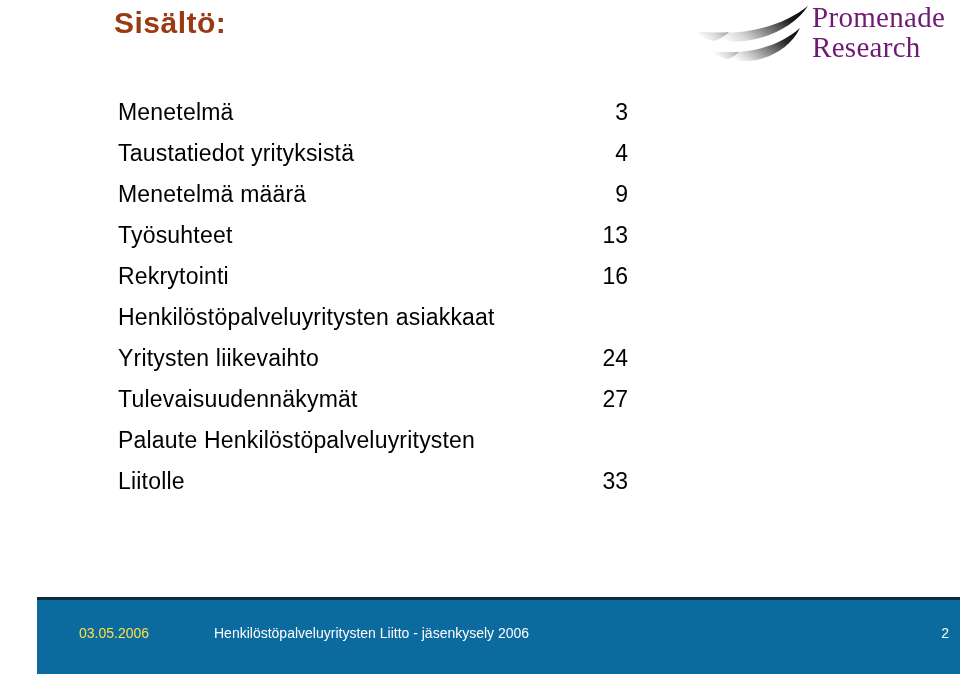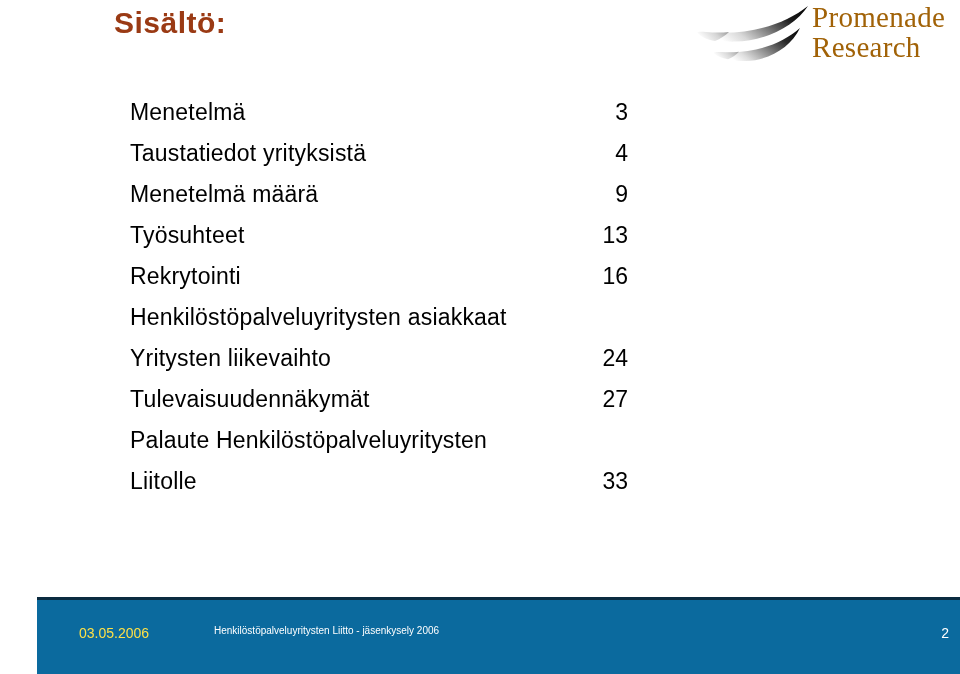--- a/index.html
+++ b/index.html
@@ -50,21 +50,21 @@
     left: 0;
     top: 0;
     width: 118px;
     height: 62px;
   }
   .logo-text {
     position: absolute;
     left: 120px;
     top: 1px;
     font-family: "Liberation Serif", serif;
-    color: #a16207;
+    color: #701a75;
     line-height: 1.02;
   }
   .logo-text .l1 {
     display: block;
     font-size: 29px;
     letter-spacing: 0.3px;
   }
   .logo-text .l2 {
     display: block;
     font-size: 29px;
@@ -79,21 +79,21 @@
     width: 520px;
   }
   .toc-row {
     position: relative;
     height: 41px;
     line-height: 41px;
     white-space: nowrap;
   }
   .toc-label {
     position: absolute;
-    left: 16px;
+    left: 4px;
     top: 0;
     font-size: 23px;
     color: #000000;
     letter-spacing: 0.2px;
   }
   .toc-page {
     position: absolute;
     left: 440px;
     top: 0;
     width: 74px;
@@ -118,21 +118,21 @@
     left: 42px;
     top: 25px;
     font-size: 14px;
     color: #fde047;
     white-space: nowrap;
   }
   .footer-title {
     position: absolute;
     left: 177px;
     top: 25px;
-    font-size: 10px;
+    font-size: 14px;
     color: #ffffff;
     white-space: nowrap;
   }
   .footer-pageno {
     position: absolute;
     right: 18px;
     top: 25px;
     font-size: 14px;
     color: #ffffff;
   }

